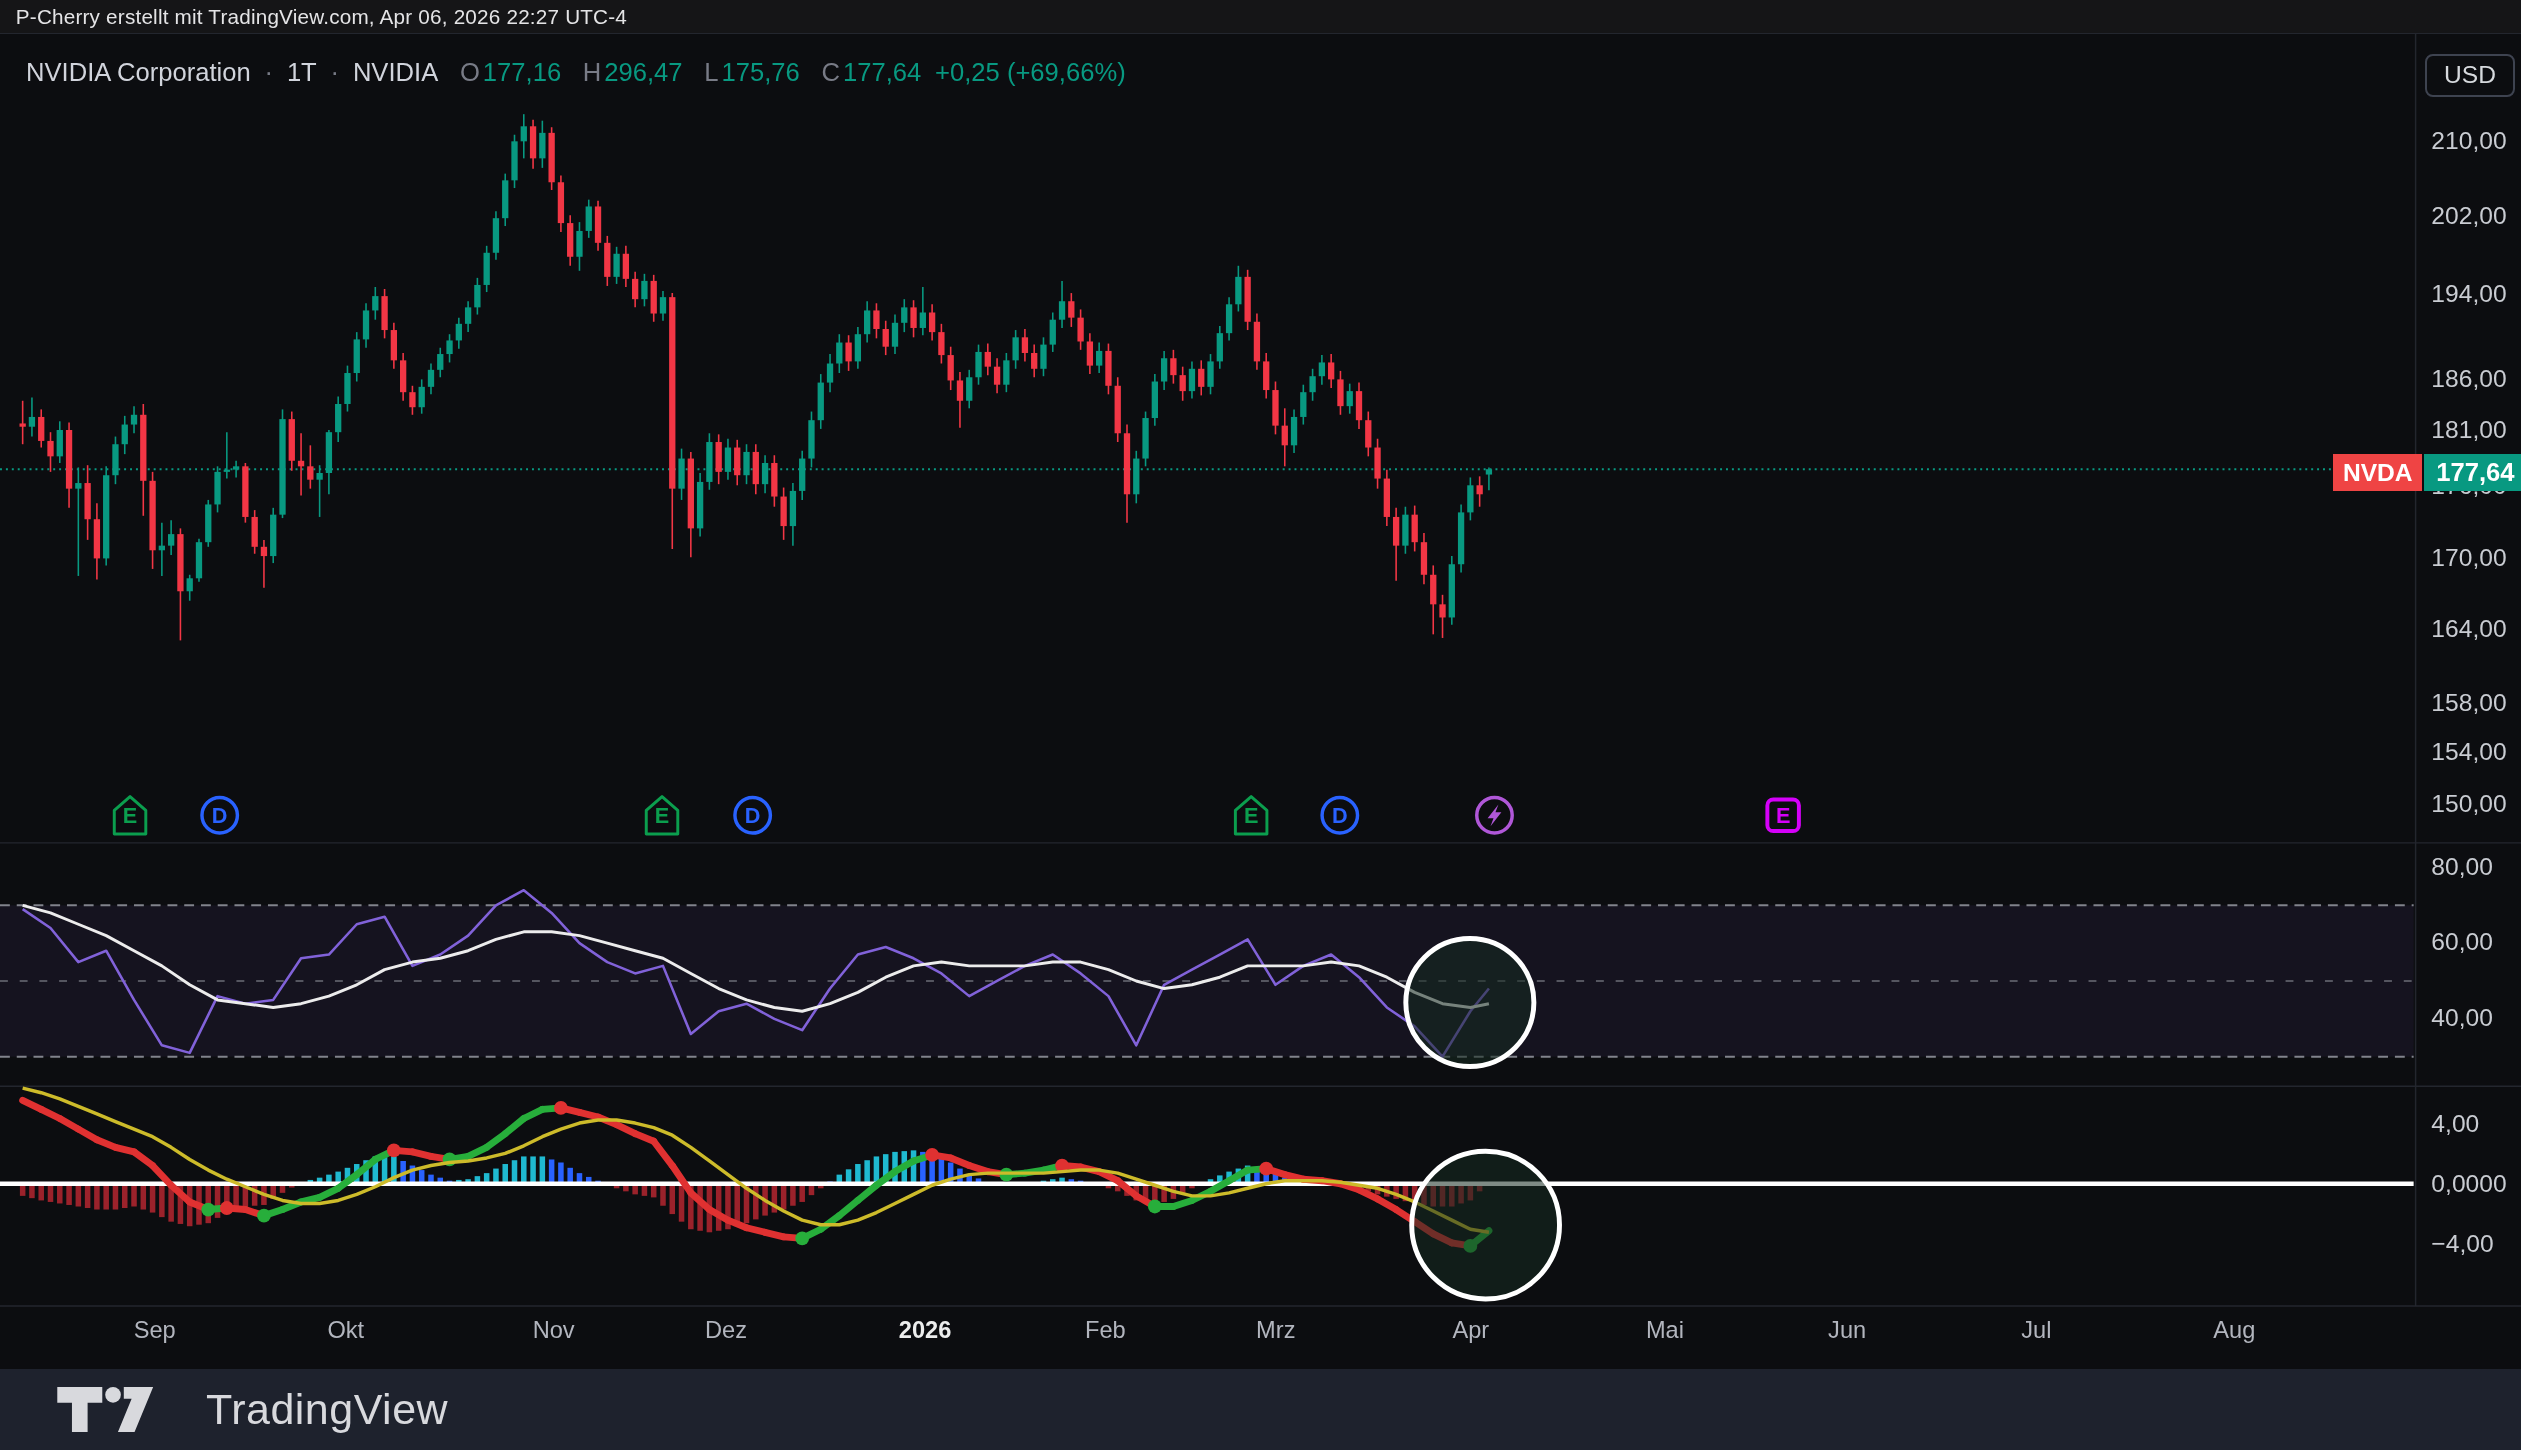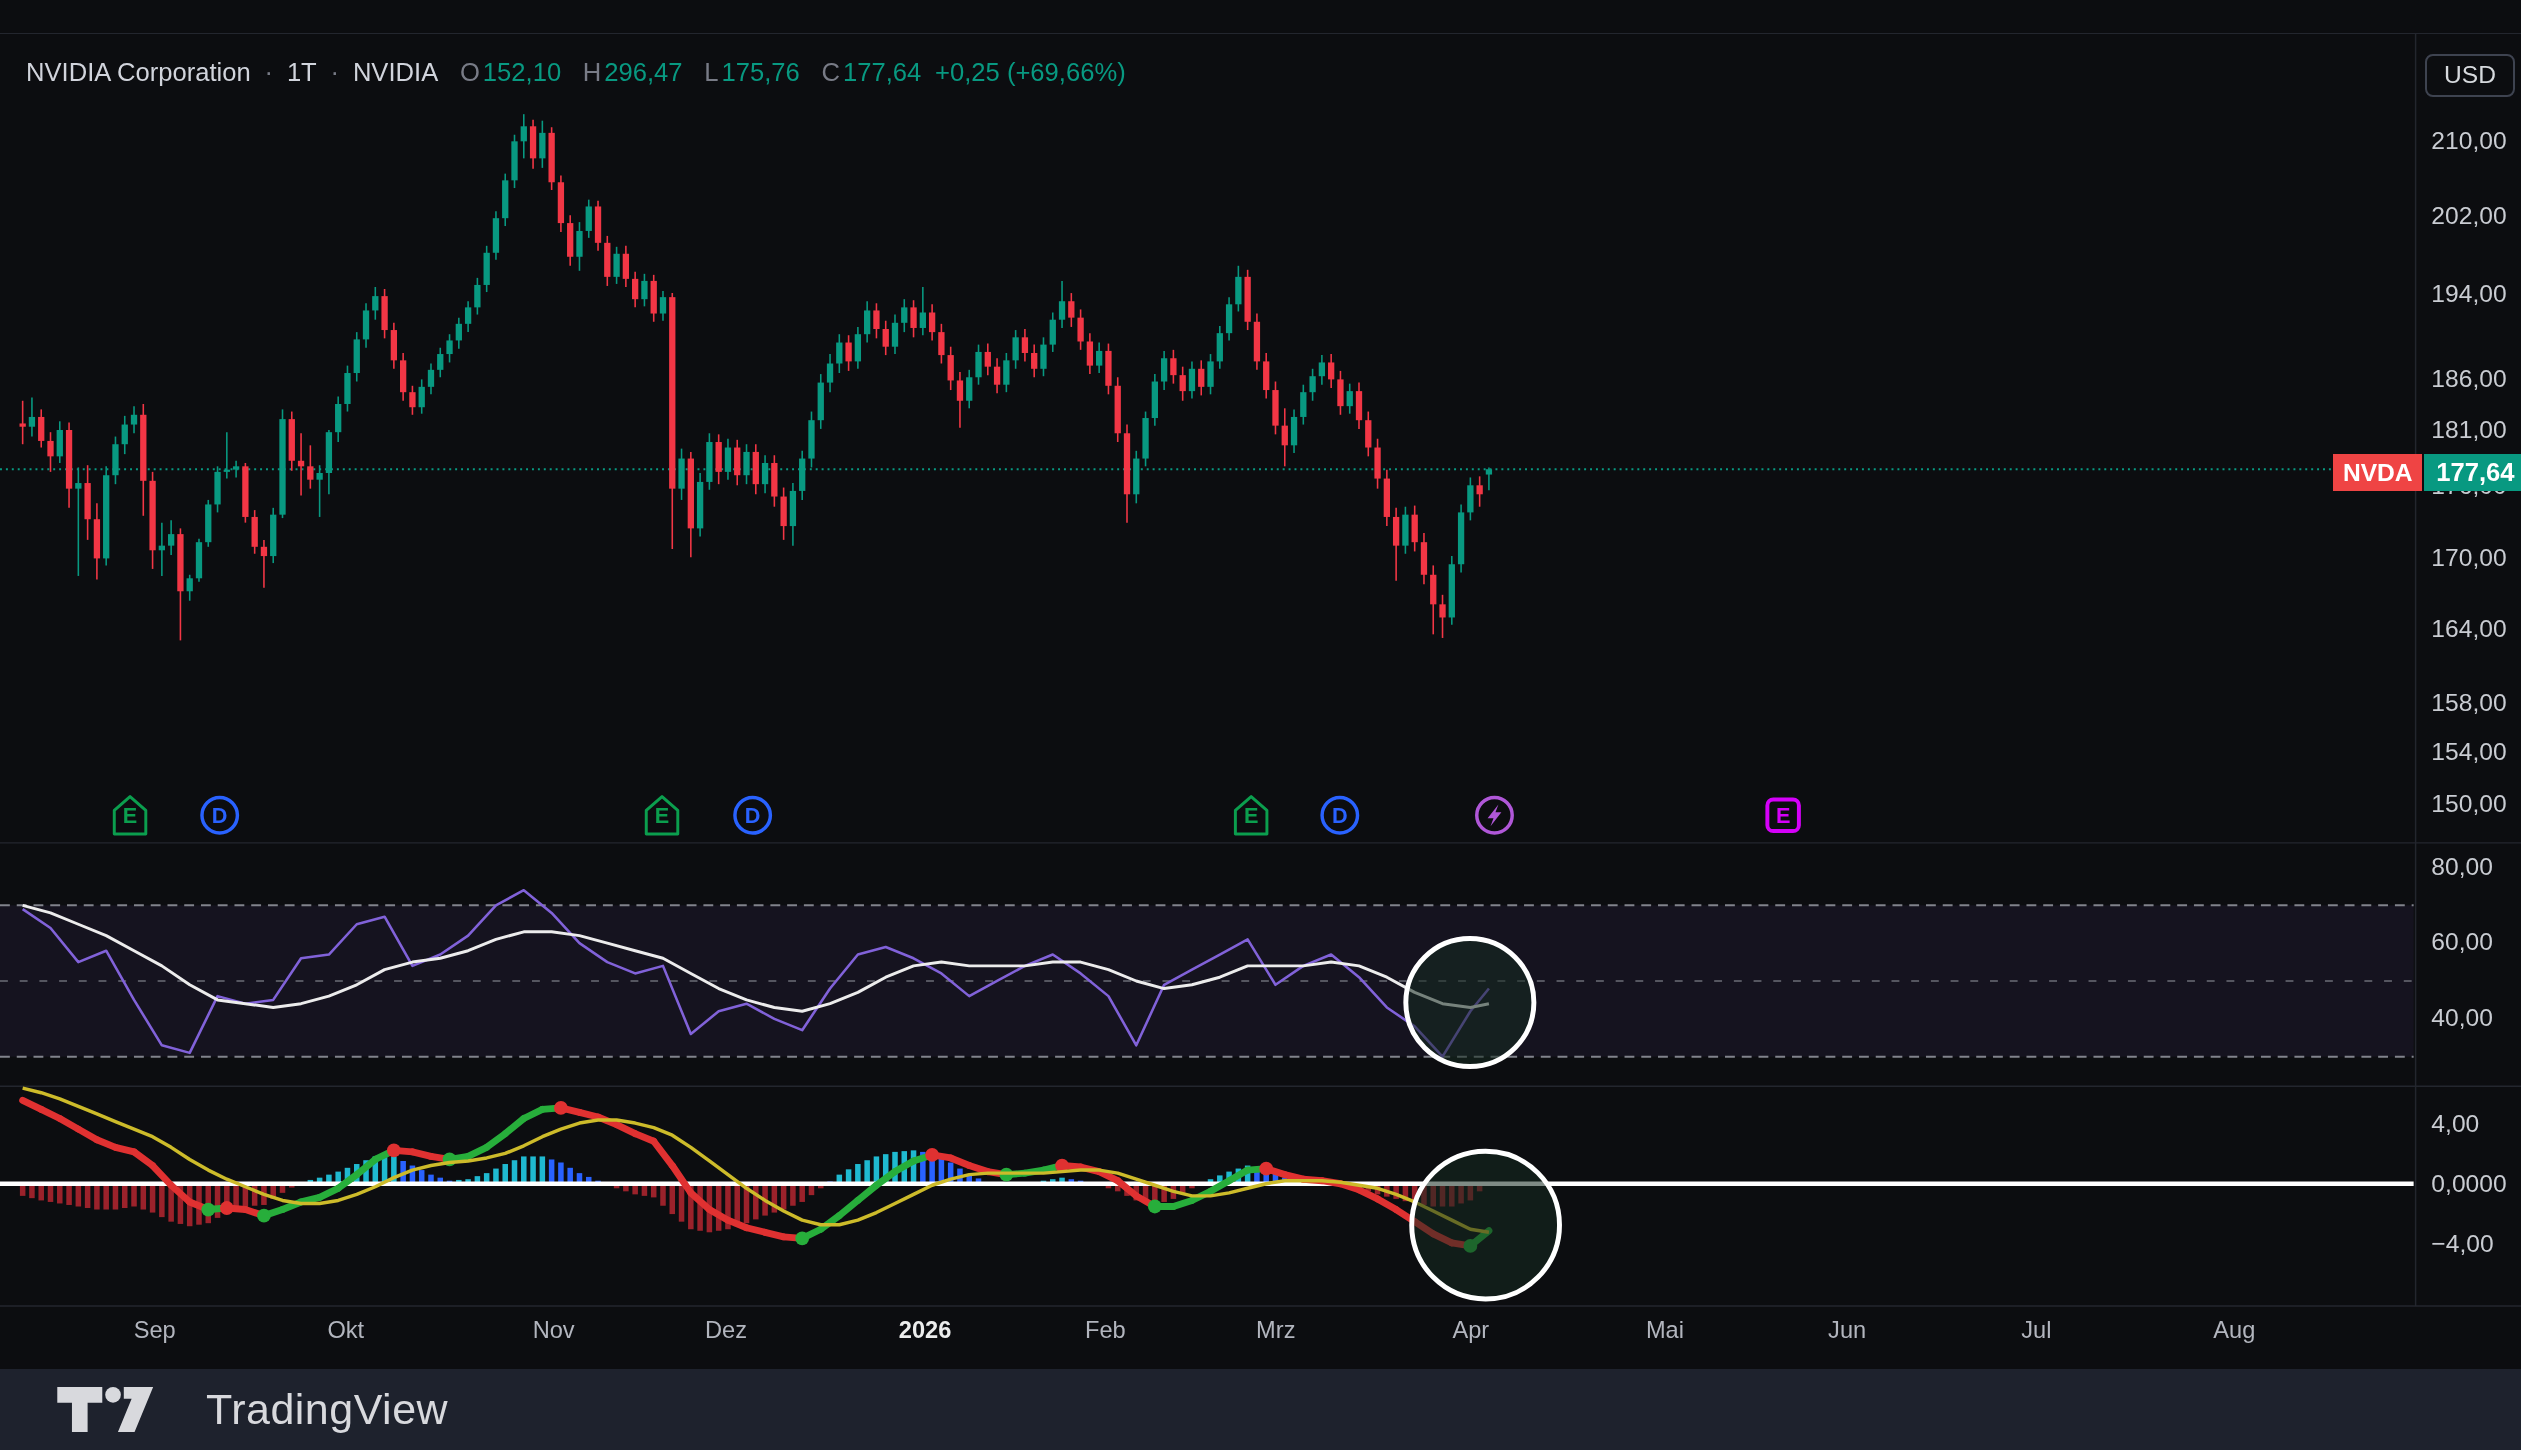--- a/index.html
+++ b/index.html
@@ -28,20 +28,23 @@
   .footer{position:absolute;left:0;top:1369px;width:2522px;height:81px;background:#1e222d;
           display:flex;align-items:center;padding-left:57px;}
   .footer .brand{color:#d8d9dd;font-size:43px;font-weight:normal;margin-left:33px;letter-spacing:0.5px;}
   svg text{font-family:"Liberation Sans", sans-serif;}
 </style>
 </head>
 <body>
 
 <div class="stage">
 
+  <div class="topbar">
+    <span>P-Cherry erstellt mit TradingView.com, Apr 06, 2026 22:27 UTC-4</span>
+  </div>
 
   <div class="chart">
     <svg id="chart-svg" width="2522" height="1336" viewBox="0 34 2560 1356" style="position:absolute;left:0;top:0;">
         <line x1="0" y1="855" x2="2560" y2="855" stroke="#23262e" stroke-width="1.5"></line>
         <line x1="0" y1="1102" x2="2560" y2="1102" stroke="#23262e" stroke-width="1.5"></line>
         <line x1="0" y1="1325" x2="2560" y2="1325" stroke="#23262e" stroke-width="1.5"></line>
         <line x1="2452" y1="34" x2="2452" y2="1325" stroke="#23262e" stroke-width="1.5"></line>
         <g>
           <line x1="0" y1="475.70109158889574" x2="2450" y2="475.70109158889574" stroke="#089981" stroke-width="2" stroke-dasharray="2,4"></line>
           <line x1="23" y1="406.2270906090298" x2="23" y2="450.34101786052855" stroke="#f23645" stroke-width="1.6"></line>
@@ -694,21 +697,21 @@
       </svg>
 
     <div class="titlebar">
       <span>NVIDIA Corporation</span>
       <span class="sep">·</span>
       <span>1T</span>
       <span class="sep">·</span>
       <span>NVIDIA</span>
       <span class="ohlc">
         <span class="lbl">O</span>
-        <span class="val">152,10</span>
+        <span class="val">177,16</span>
         </span>
       <span class="ohlc">
         <span class="lbl">H</span>
         <span class="val">296,47</span>
         </span>
       <span class="ohlc">
         <span class="lbl">L</span>
         <span class="val">175,76</span>
         </span>
       <span class="ohlc">

